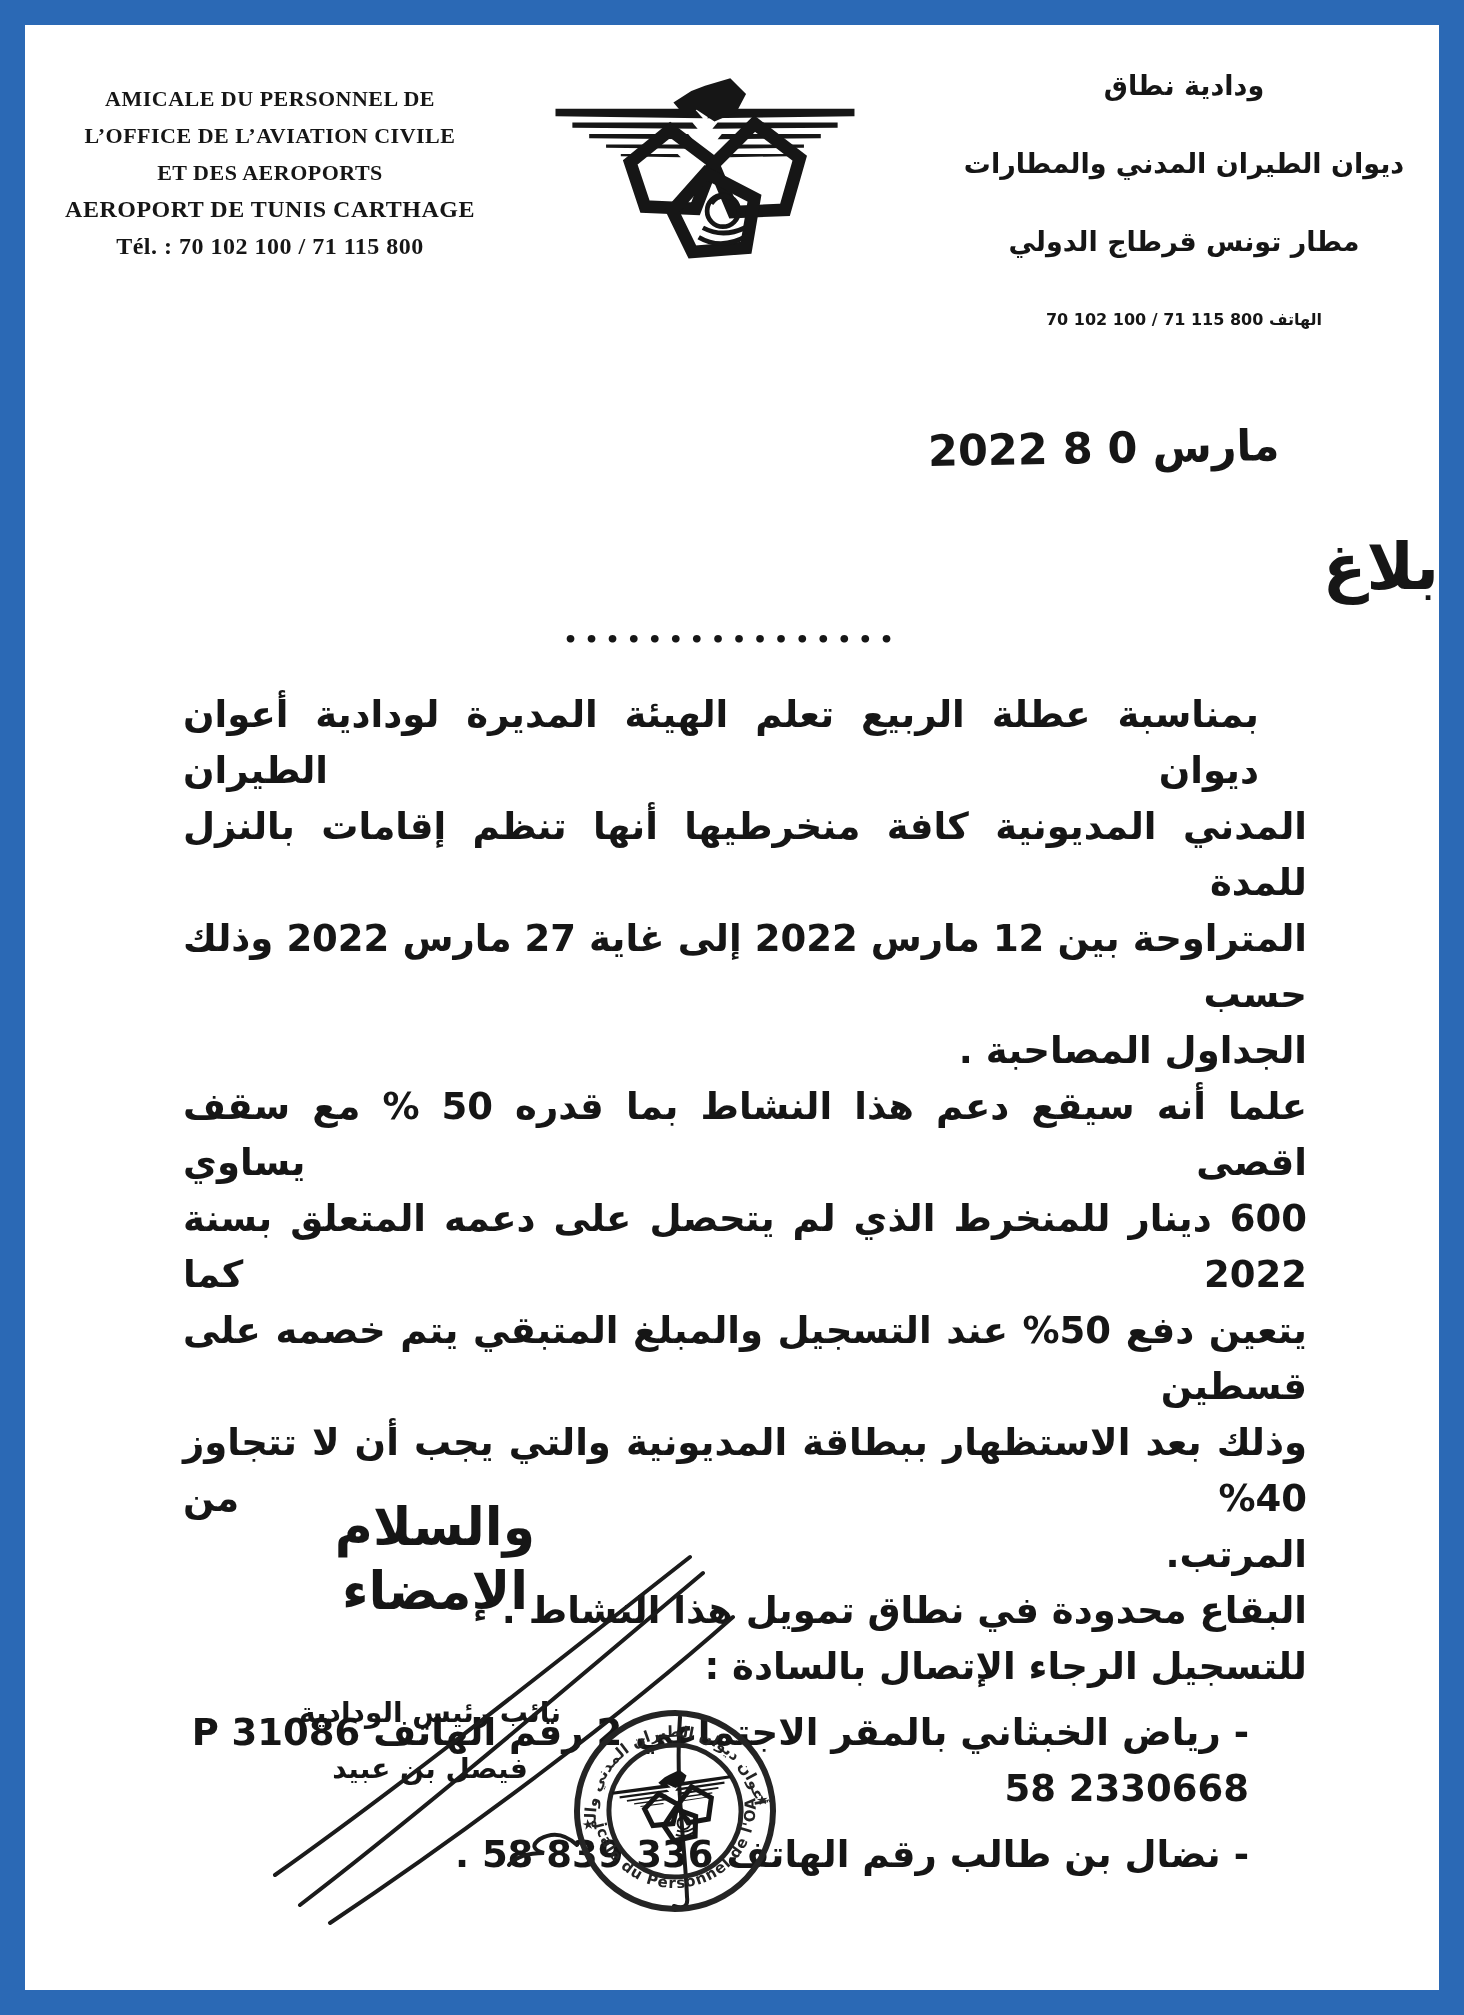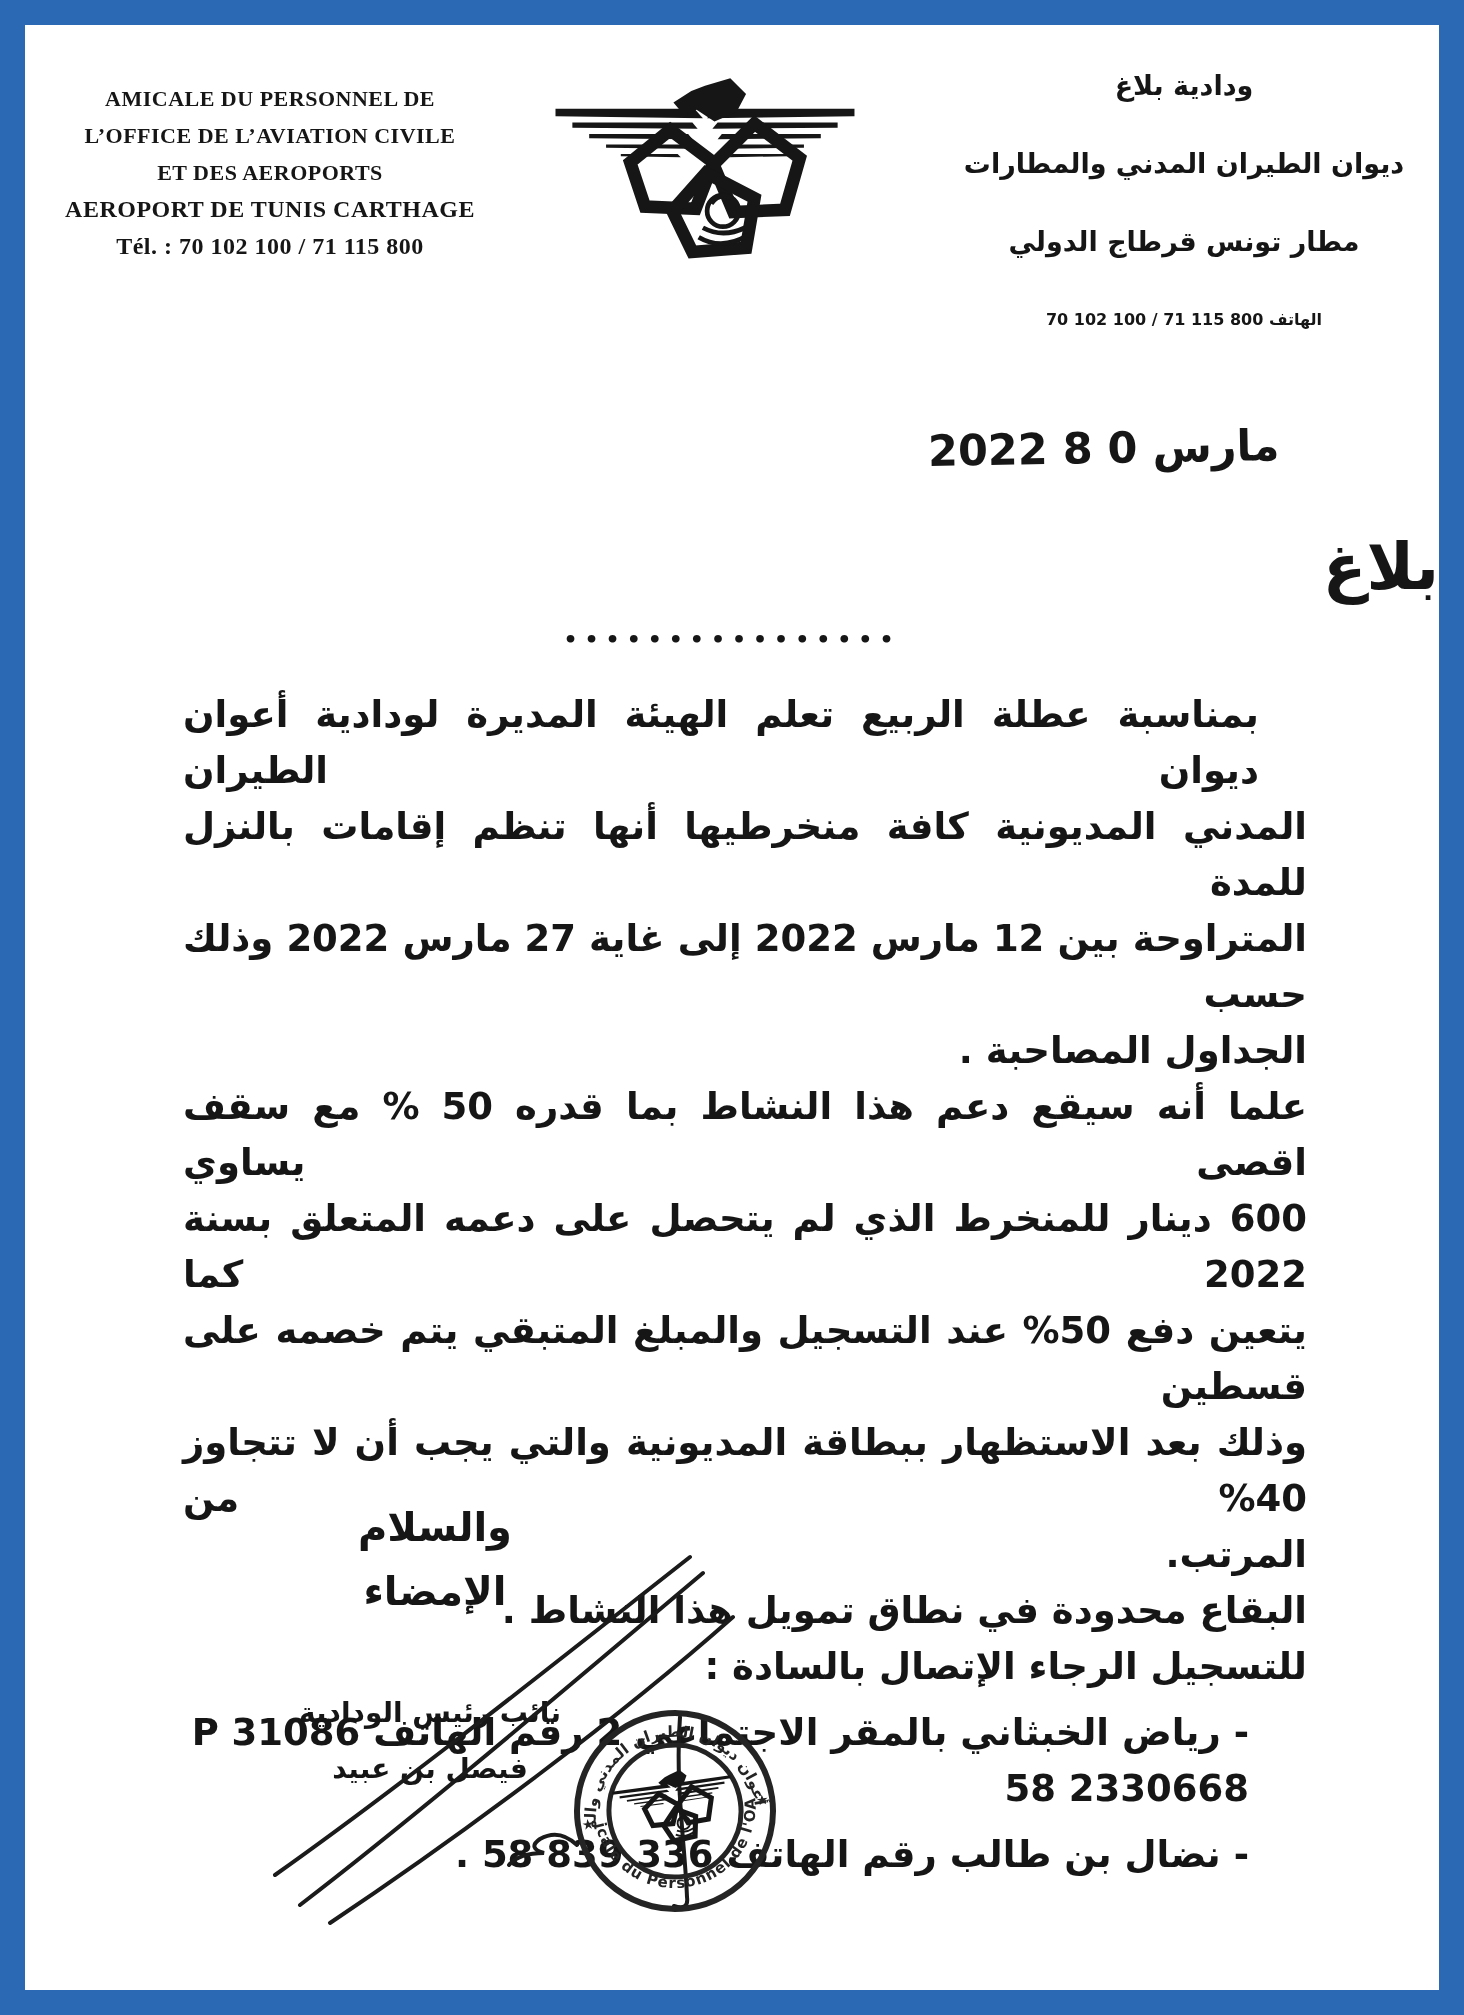--- a/index.html
+++ b/index.html
@@ -46,21 +46,21 @@
     position:absolute;right:132px;left:158px;top:662px;
     direction:rtl;font-size:37px;font-weight:bold;line-height:56px;
   }
   .bl{text-align:right;}
   .j{text-align:justify;text-align-last:justify;}
   .ind{padding-right:48px;}
   .c{padding-right:58px;margin-top:10px;}
   
   .closing{
     position:absolute;left:310px;top:1470px;width:200px;text-align:center;
-    direction:rtl;font-size:40px;font-weight:bold;line-height:64px;
+    direction:rtl;font-size:52px;font-weight:bold;line-height:64px;
   }
   .sig-block{
     position:absolute;left:235px;top:1660px;width:340px;text-align:center;
     direction:rtl;font-size:28px;font-weight:bold;line-height:56px;
   }
   .signature-svg{position:absolute;left:210px;top:1520px;}
   .stamp-svg{position:absolute;left:540px;top:1676px;}
   .stamp-svg text{font-family:"DejaVu Sans",sans-serif;font-weight:bold;}
 </style>
 </head>
@@ -98,21 +98,21 @@
           <path stroke-width="12" d="M151,95 L197,119 L189,166 L138,170 L119,131 Z"></path>
           <circle cx="167" cy="131" r="15" stroke-width="4.5"></circle>
           <path stroke-width="4.5" d="M148,147 q19,10 40,0 M144,156 q22,13 47,-2 M156,124 q8,-11 19,-5"></path>
         </g>
       </defs>
       <use href="#emblem"></use>
     </svg>
   </div>
 
   <div class="ar-header">
-    <div>ودادية بلاغ</div>
+    <div>ودادية نطاق</div>
     <div>ديوان الطيران المدني والمطارات</div>
     <div>مطار تونس قرطاج الدولي</div>
     <div class="phone">الهاتف ‪70 102 100 / 71 115 800‬</div>
   </div>
 
   <div class="date-stamp">2022 مارس 0 8</div>
 
   <div class="doc-title">بلاغ</div>
   <div class="doc-dots">••••••••••••••••</div>
 

